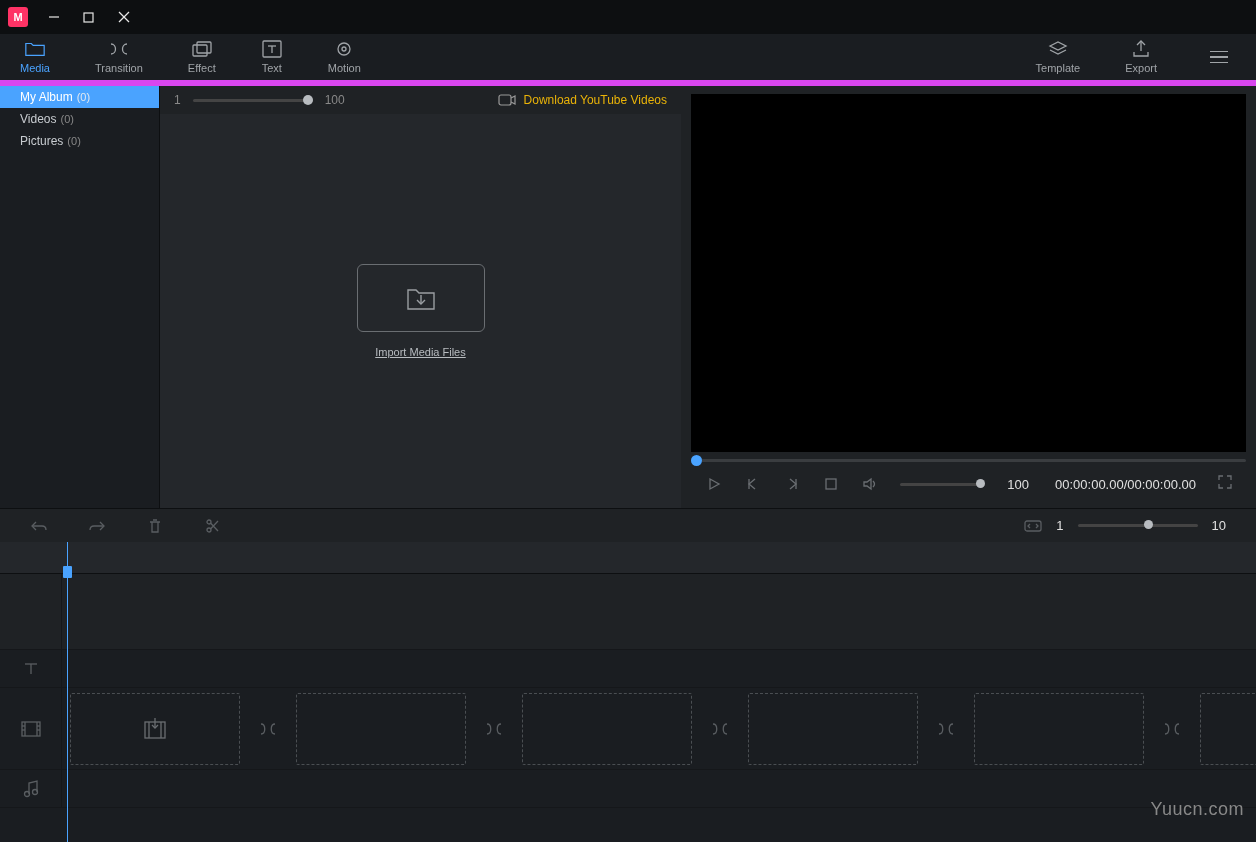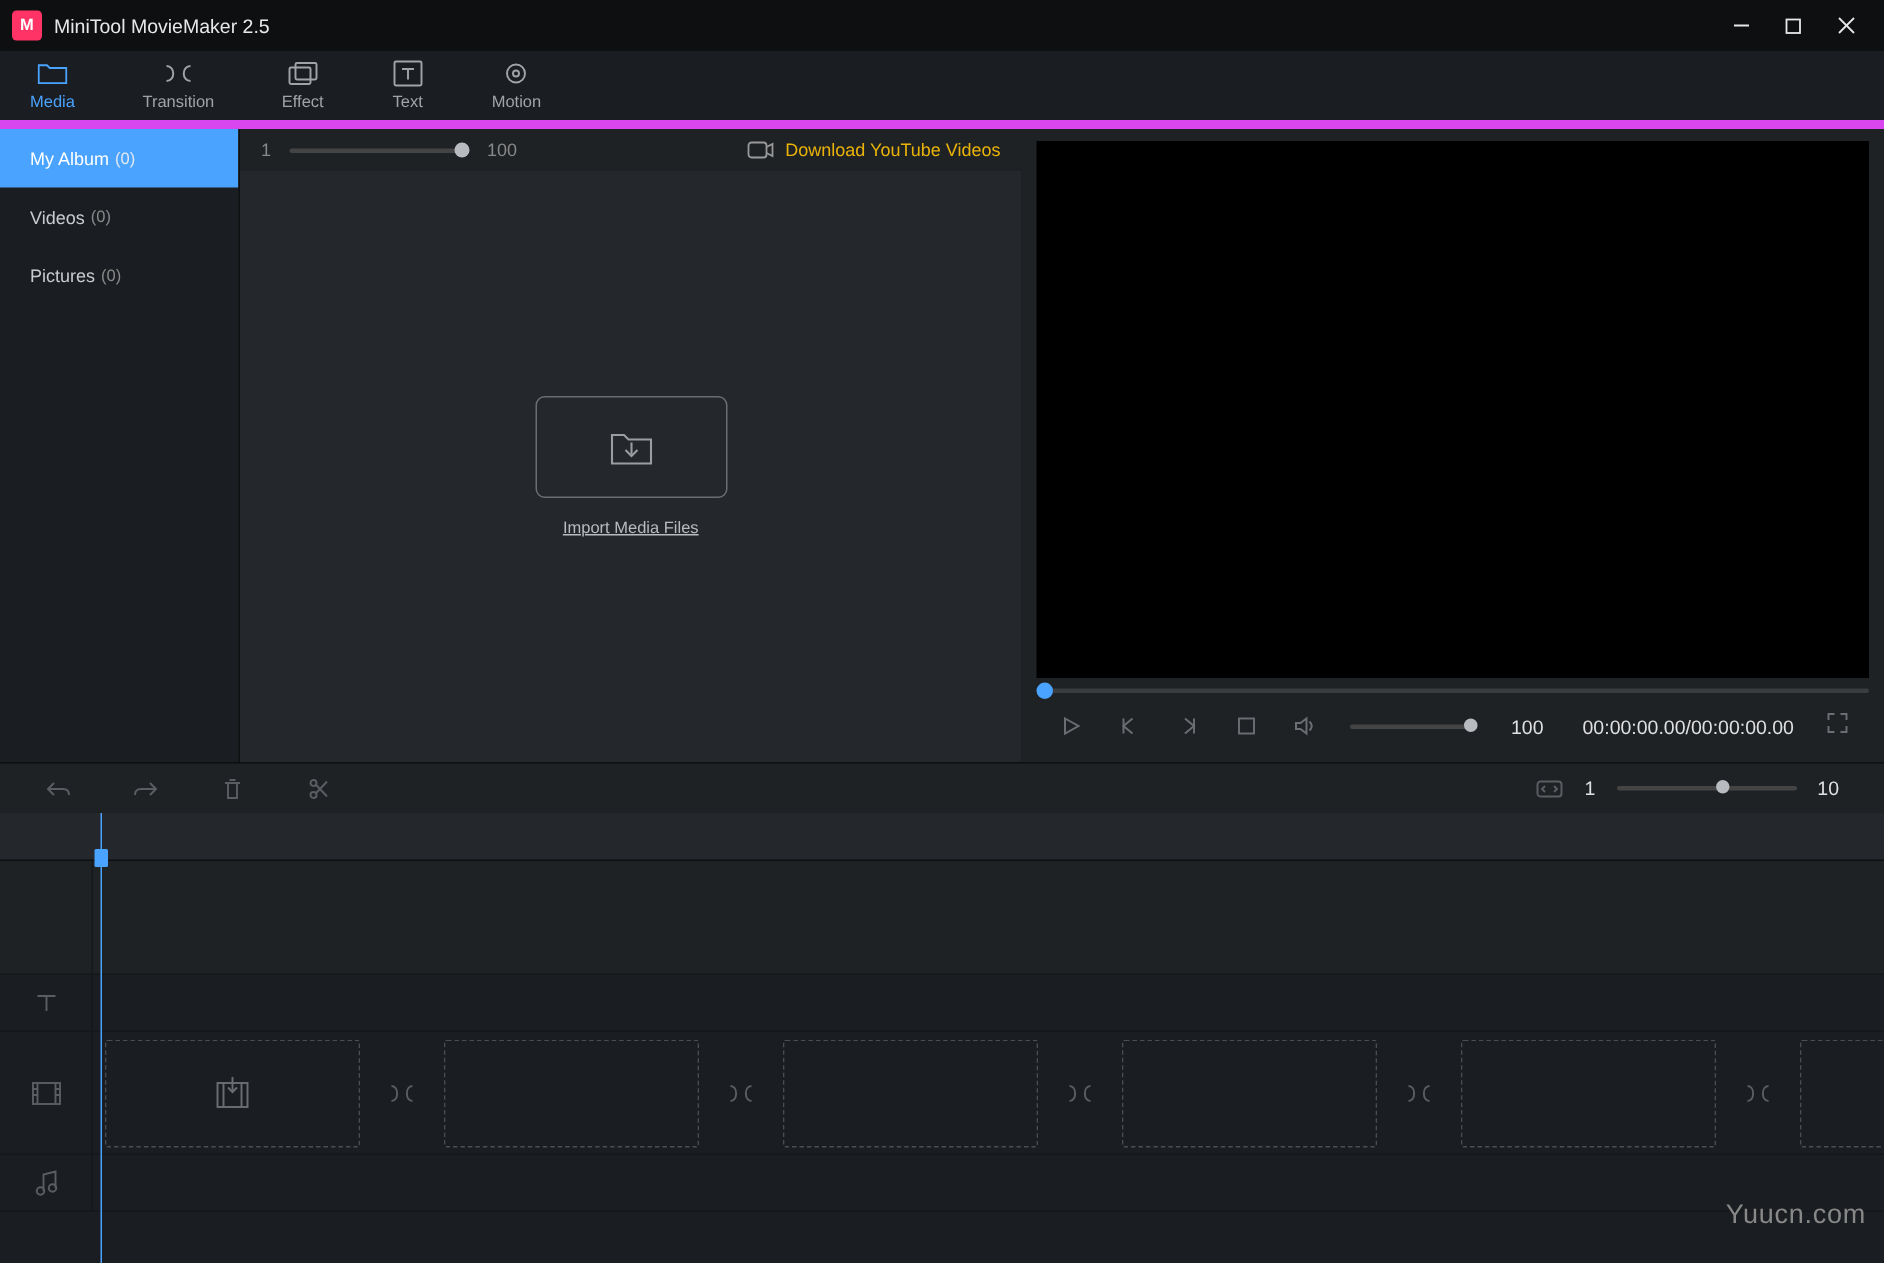--- a/index.html
+++ b/index.html
@@ -13,21 +13,21 @@
 .tool-group-left { display: flex; gap: 45px; }
 .tool-item { display: flex; flex-direction: column; align-items: center; gap: 4px; cursor: pointer; color: #a0a4a8; }
 .tool-item.active { color: #4aa3ff; }
 .tool-icon { width: 22px; height: 18px; display: flex; align-items: center; justify-content: center; }
 .tool-label { font-size: 11px; }
 .tool-group-right { margin-left: auto; display: flex; gap: 45px; align-items: center; }
 .hamburger { display: flex; flex-direction: column; gap: 4px; cursor: pointer; padding: 8px; }
 .hamburger span { width: 18px; height: 1.5px; background: #a0a4a8; }
 .main-area { display: flex; height: 422px; }
 .sidebar { width: 159px; background: #1a1d21; }
-.sidebar-item { height: 39px; display: flex; align-items: center; padding: 0 20px; font-size: 12px; color: #c8ccd0; cursor: pointer; }
+.sidebar-item { height: 22px; display: flex; align-items: center; padding: 0 20px; font-size: 12px; color: #c8ccd0; cursor: pointer; }
 .sidebar-item.active { background: #4aa3ff; color: #fff; }
 .sidebar-count { color: #888; margin-left: 4px; font-size: 11px; }
 .sidebar-item.active .sidebar-count { color: #e0e8f0; }
 .media-panel { flex: 1; background: #24272b; display: flex; flex-direction: column; border-left: 1px solid #0d0f11; }
 .media-header { height: 28px; background: #1f2225; display: flex; align-items: center; padding: 0 14px; gap: 12px; }
 .zoom-val { font-size: 12px; color: #888; }
 .slider { flex: 0 0 120px; height: 3px; background: #444; border-radius: 2px; position: relative; }
 .slider-thumb { position: absolute; width: 10px; height: 10px; background: #b8bcc0; border-radius: 50%; top: -4px; right: 0; }
 .download-link { margin-left: auto; display: flex; align-items: flex-start; gap: 8px; color: #eab308; font-size: 12px; cursor: pointer; }
 .media-body { flex: 1; display: flex; align-items: center; justify-content: center; flex-direction: column; gap: 14px; }
@@ -62,21 +62,20 @@
 .track-body { flex: 1; display: flex; align-items: center; gap: 58px; padding-left: 8px; overflow: hidden; }
 .clip-slot { width: 170px; height: 72px; border: 1px dashed #4a4e52; border-radius: 2px; display: flex; align-items: center; justify-content: center; flex-shrink: 0; }
 .trans-slot { width: 24px; height: 24px; color: #5a5e62; display: flex; align-items: center; justify-content: center; flex-shrink: 0; margin-left: -42px; margin-right: -42px; }
 .watermark { position: absolute; bottom: 22px; right: 12px; font-size: 18px; color: #888; font-weight: 300; letter-spacing: 0.5px; }
 </style>
 </head>
 <body>
 
 <div class="titlebar">
   <div class="app-logo">M</div>
-  <div class="app-title">MiniTool MovieMaker 2.5</div>
   <div class="win-controls">
     <div class="win-btn">
         <svg width="12" height="12" viewBox="0 0 12 12">
           <line x1="1" y1="6" x2="11" y2="6" stroke="currentColor" stroke-width="1.2"></line>
         </svg>
       </div>
     <div class="win-btn">
         <svg width="11" height="11" viewBox="0 0 11 11">
           <rect x="1" y="1" width="9" height="9" stroke="currentColor" stroke-width="1.2" fill="none"></rect>
         </svg>
@@ -129,20 +128,46 @@
       <span class="tool-label">Text</span>
     </div>
     <div class="tool-item">
       <div class="tool-icon">
           <svg width="22" height="18" viewBox="0 0 22 18" fill="none" stroke="currentColor" stroke-width="1.3">
             <circle cx="11" cy="9" r="6"></circle>
             <circle cx="11" cy="9" r="2"></circle>
           </svg>
         </div>
       <span class="tool-label">Motion</span>
+    </div>
+  </div>
+  <div class="tool-group-right">
+    <div class="tool-item">
+      <div class="tool-icon">
+          <svg width="22" height="18" viewBox="0 0 22 18" fill="none" stroke="currentColor" stroke-width="1.3">
+            <path d="M3 6 L11 2 L19 6 L11 10 z"></path>
+            <path d="M3 10 L11 14 L19 10"></path>
+          </svg>
+        </div>
+      <span class="tool-label">Template</span>
+    </div>
+    <div class="tool-item">
+      <div class="tool-icon">
+          <svg width="20" height="18" viewBox="0 0 20 18" fill="none" stroke="currentColor" stroke-width="1.3">
+            <path d="M3 12 v4 h14 v-4"></path>
+            <path d="M10 2 v9"></path>
+            <path d="M6 5 l4 -4 l4 4"></path>
+          </svg>
+        </div>
+      <span class="tool-label">Export</span>
+    </div>
+    <div class="hamburger">
+      <span></span>
+        <span></span>
+        <span></span>
     </div>
   </div>
 </div>
 
 <div class="main-area">
   <div class="sidebar">
     <div class="sidebar-item active">
       <span>My Album</span>
       <span class="sidebar-count">(0)</span>
     </div>

